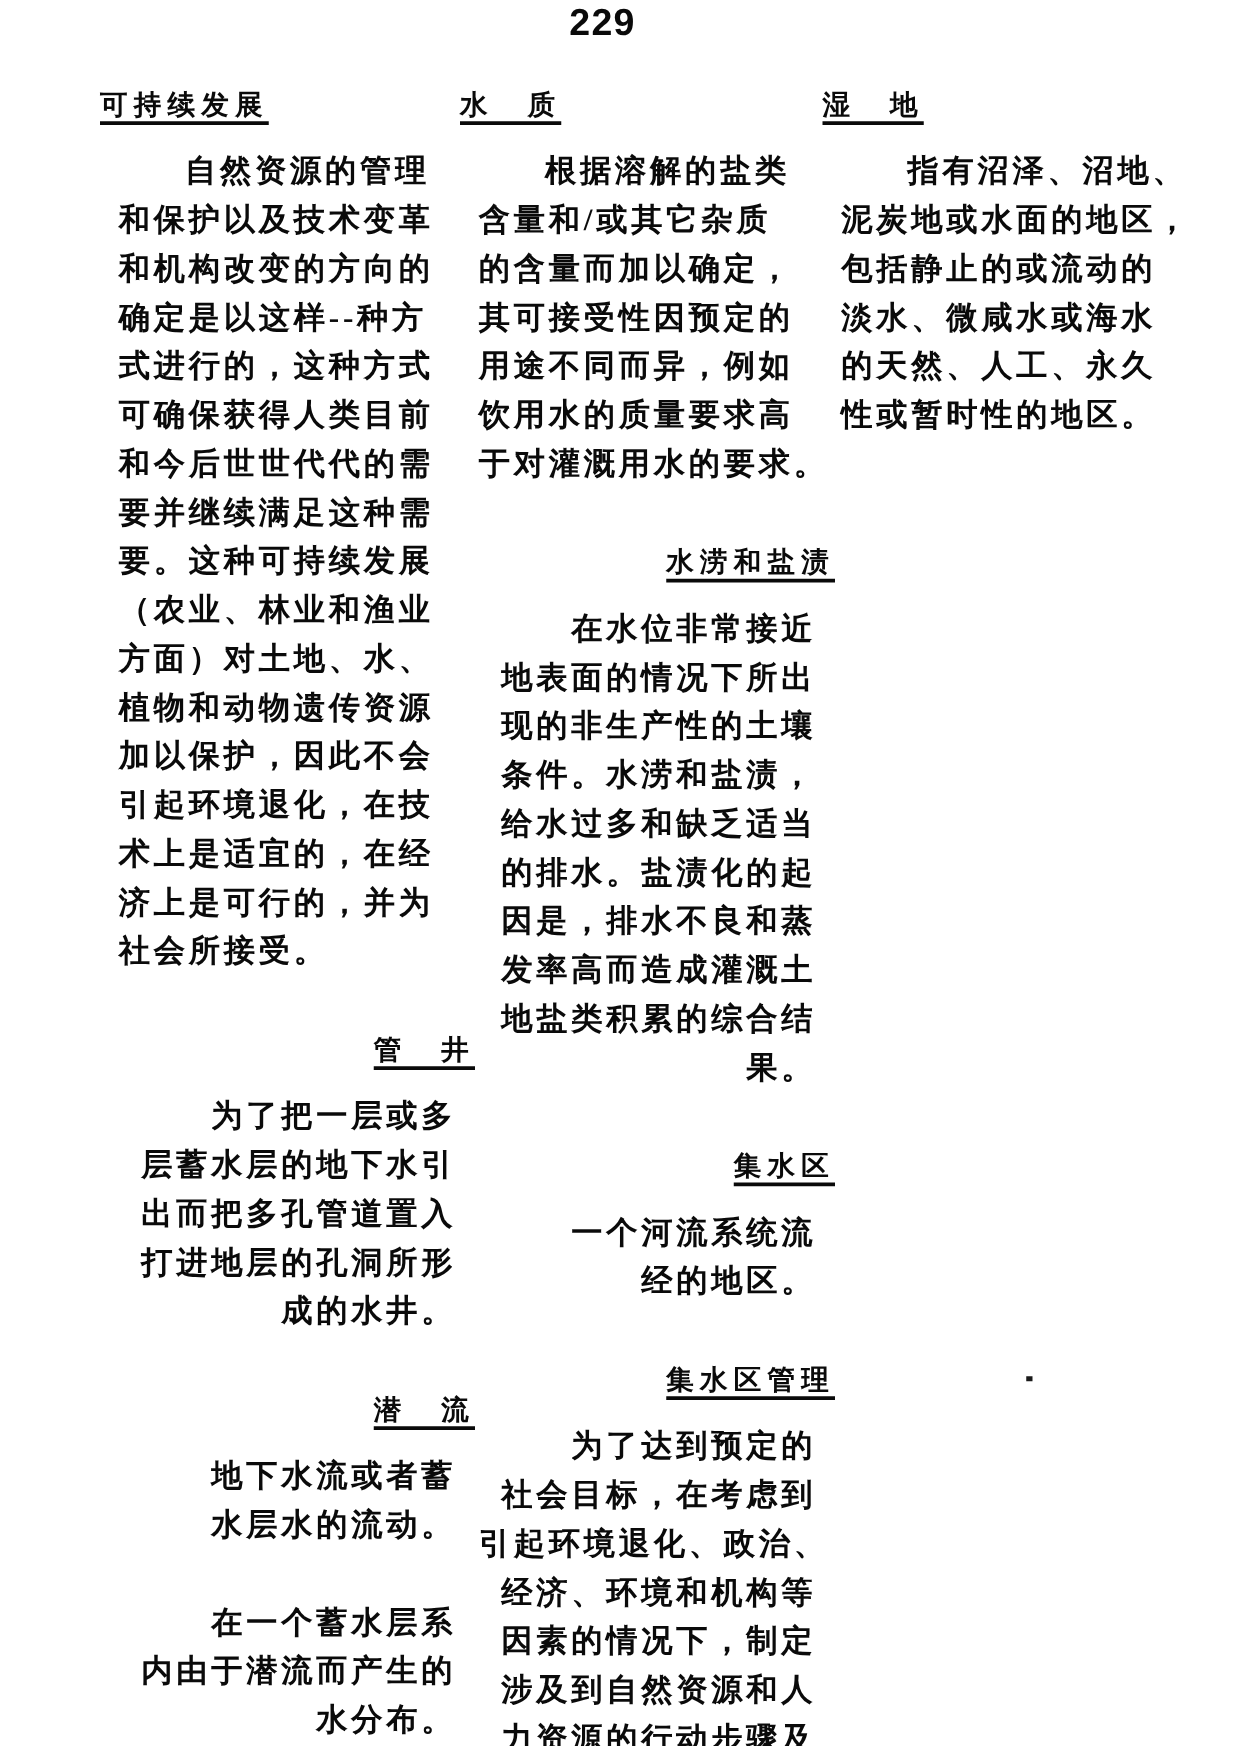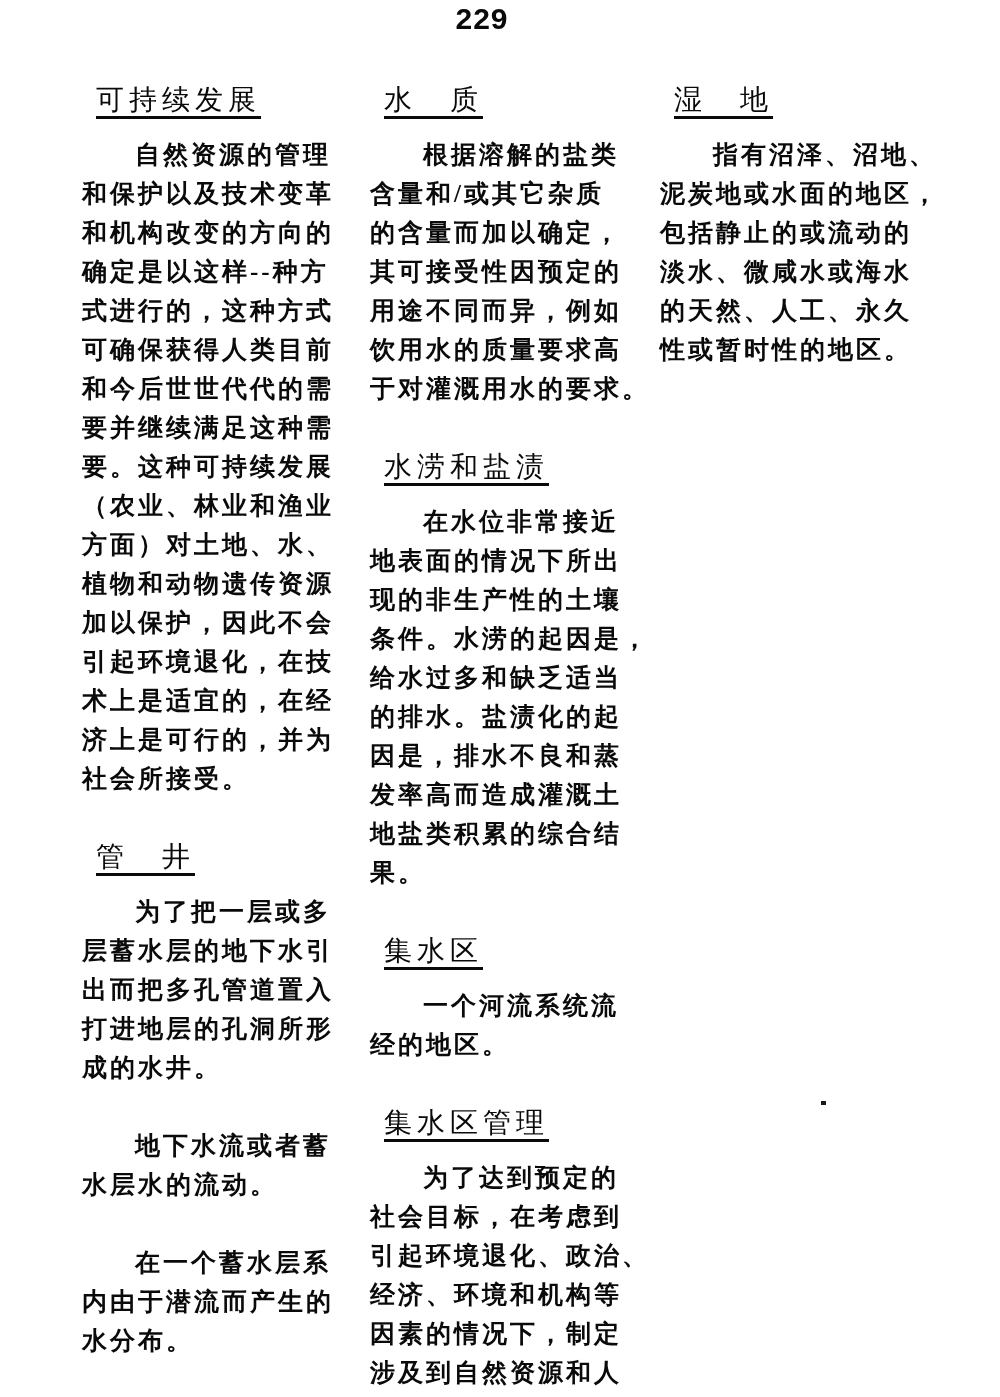--- a/index.html
+++ b/index.html
@@ -24,34 +24,34 @@
     letter-spacing: 1px;
   }
   .col {
     position: absolute;
     top: 64px;
     width: 300px;
   }
   #col-1 { left: 80px; }
   #col-2 { left: 368px; }
   #col-3 { left: 658px; }
-  .section + .section { margin-top: 39px; }
+  .section + .section { margin-top: 39px; text-align: right; }
   .term {
-    margin: 16px;
-    font-size: 28px;
-    font-weight: normal;
+    margin: 0;
+    font-size: 22px;
+    font-weight: bold;
     letter-spacing: 5px;
     line-height: 39px;
   }
   .term span {
     border-bottom: 3px solid #0a0a0a;
     padding-bottom: 1px;
   }
   .def {
-    margin: 2px;
+    margin: 15px;
     font-size: 25px;
     font-weight: bold;
     letter-spacing: 3px;
     line-height: 39px;
     white-space: pre;
     text-indent: 53px;
   }
   .speck {
     position: absolute;
     left: 821px;
@@ -89,20 +89,21 @@
   </div>
   <div class="section">
     <h2 class="term"><span>管　井</span></h2>
     <p class="def">为了把一层或多
 层蓄水层的地下水引
 出而把多孔管道置入
 打进地层的孔洞所形
 成的水井。</p>
   </div>
   <div class="section">
+    <h2 class="term"><span>潜　流</span></h2>
     <p class="def">地下水流或者蓄
 水层水的流动。</p>
   </div>
   <div class="section">
     <p class="def">在一个蓄水层系
 内由于潜流而产生的
 水分布。</p>
   </div>
 </div>
 
@@ -115,21 +116,21 @@
 其可接受性因预定的
 用途不同而异，例如
 饮用水的质量要求高
 于对灌溉用水的要求。</p>
   </div>
   <div class="section">
     <h2 class="term"><span>水涝和盐渍</span></h2>
     <p class="def">在水位非常接近
 地表面的情况下所出
 现的非生产性的土壤
-条件。水涝的起因是，
+条件。水涝和盐渍，
 给水过多和缺乏适当
 的排水。盐渍化的起
 因是，排水不良和蒸
 发率高而造成灌溉土
 地盐类积累的综合结
 果。</p>
   </div>
   <div class="section">
     <h2 class="term"><span>集水区</span></h2>
     <p class="def">一个河流系统流

